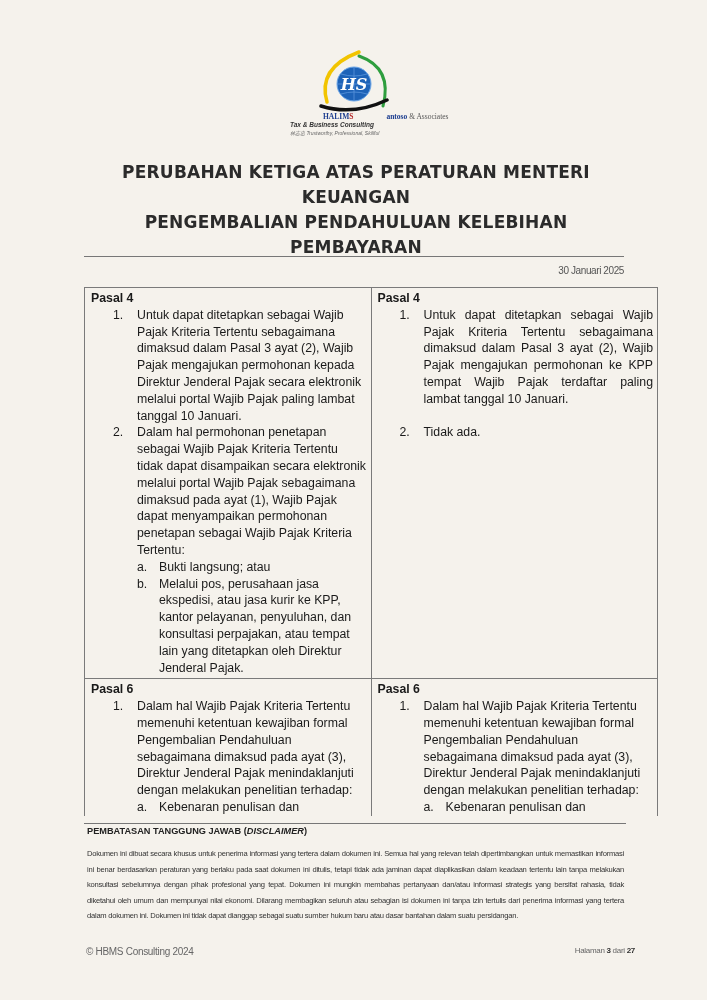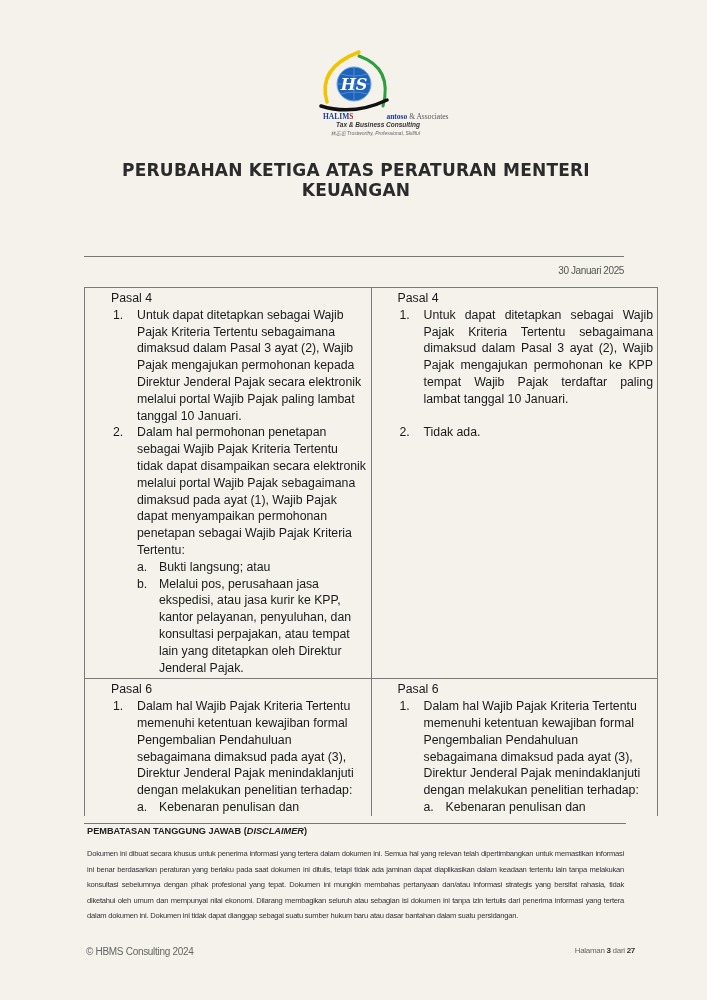--- a/index.html
+++ b/index.html
@@ -1,40 +1,40 @@
 <!DOCTYPE html>
 <html><head>
 <meta charset="utf-8">
 <style>
   html, body { margin: 0; padding: 0; }
   body {
     width: 707px; height: 1000px; background: #f5f2ec; position: relative; overflow: hidden;
     font-family: "Liberation Sans", sans-serif; color: #1a1a1a;
   }
-  .logo { position: absolute; left: 290px; top: 48px; width: 130px; height: 100px; text-align: right; }
+  .logo { position: absolute; left: 290px; top: 48px; width: 130px; height: 100px; text-align: left; }
   .logo svg { display: block; margin: 0 auto; }
   .logo .brand { font-family: "Liberation Serif", serif; font-size: 7.5px; color: #1c3d8f; white-space: nowrap; line-height: 9px; margin-top: -2px; }
   .logo .brand .s { color: #b22222; font-weight: bold; }
   .logo .brand .b { font-weight: bold; padding-left: 33px; }
   .logo .brand .assoc { color: #555; font-family: Liberation Serif, serif; }
   .logo .tag { font-size: 6.5px; font-style: italic; font-weight: bold; color: #333; line-height: 8px; }
   .logo .motto { font-size: 5px; font-style: italic; color: #666; line-height: 8px; }
   .title {
     position: absolute; left: 86px; width: 540px; top: 160px; text-align: center;
-    font-family: "DejaVu Sans", sans-serif; font-weight: bold; font-size: 17px; line-height: 20px; color: #2b2b2b;
+    font-family: "DejaVu Sans", sans-serif; font-weight: bold; font-size: 17px; line-height: 25px; color: #2b2b2b;
     letter-spacing: 0.2px;
   }
   .title-rule { position: absolute; left: 84px; width: 540px; top: 256px; height: 0; border-top: 1.5px solid #777; }
   .date { position: absolute; right: 83px; top: 265px; font-size: 10px; color: #555; letter-spacing: -0.4px; }
   table.cmp {
     position: absolute; left: 84px; top: 287px; width: 574px; border-collapse: collapse;
     font-family: "Liberation Sans", sans-serif; font-size: 12.3px; line-height: 16.8px;
   }
   table.cmp td { border: 1px solid #7a7a7a; vertical-align: top; padding: 2px 4px 2px 6px; width: 50%; }
-  .pasal { font-weight: normal; margin-left: 20px; }
+  .pasal { font-weight: bold; }
   ol.items { margin: 0; padding: 0; list-style: none; }
   ol.items > li { position: relative; padding-left: 46px; }
   ol.items > li .num { position: absolute; left: 22px; top: 0; }
   .just { text-align: justify; }
   ol.sub { margin: 0; padding: 0; list-style: none; }
   ol.sub > li { position: relative; padding-left: 22px; }
   ol.sub > li .let { position: absolute; left: 0; top: 0; }
   .gap { height: 16px; }
   .cutoff { position: absolute; left: 0; top: 816px; width: 707px; height: 184px; background: #f5f2ec; }
   .disc-rule { position: absolute; left: 84px; width: 542px; top: 823px; border-top: 1.5px solid #777; }
@@ -60,20 +60,21 @@
     <path d="M24 36 H58 M41 19 V53 M28 26 Q41 30 54 26 M28 46 Q41 42 54 46" fill="none" stroke="#5a95dc" stroke-width="0.8"></path>
     <text x="41" y="42" text-anchor="middle" font-family="DejaVu Serif, serif" font-size="16" font-weight="bold" fill="#ffffff" font-style="italic">HS</text>
   </svg>
   <div class="brand"><span class="b">HALIM</span><span class="s">S</span><span class="b">antoso</span><span class="assoc"> &amp; Associates</span></div>
   <div class="tag">Tax &amp; Business Consulting</div>
   <div class="motto"><span>林志忠</span> <span>Trustworthy, Professional, Skillful</span></div>
 </div>
 
 <div class="title">
   <div>PERUBAHAN KETIGA ATAS PERATURAN MENTERI KEUANGAN</div>
+  <div>PENGEMBALIAN PENDAHULUAN KELEBIHAN PEMBAYARAN</div>
 </div>
 <div class="title-rule"></div>
 <div class="date">30 Januari 2025</div>
 
 <table class="cmp">
   <tbody>
       <tr>
     <td>
       <div class="pasal">Pasal 4</div>
       <ol class="items">

